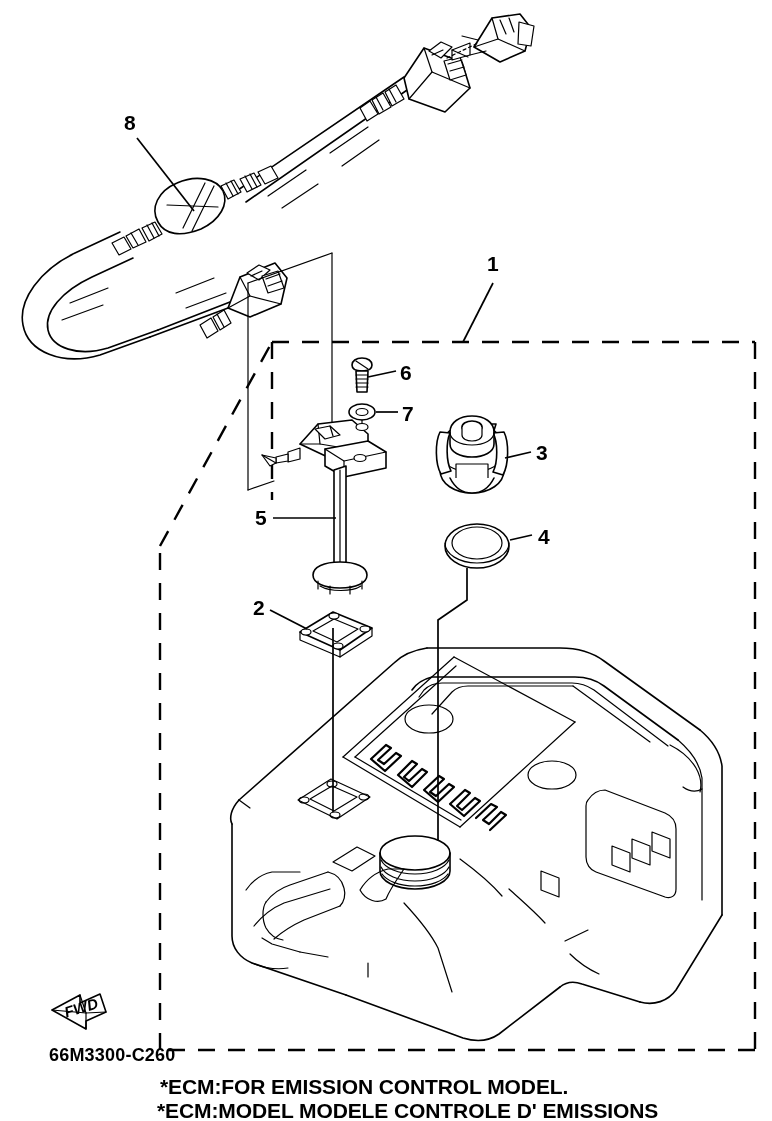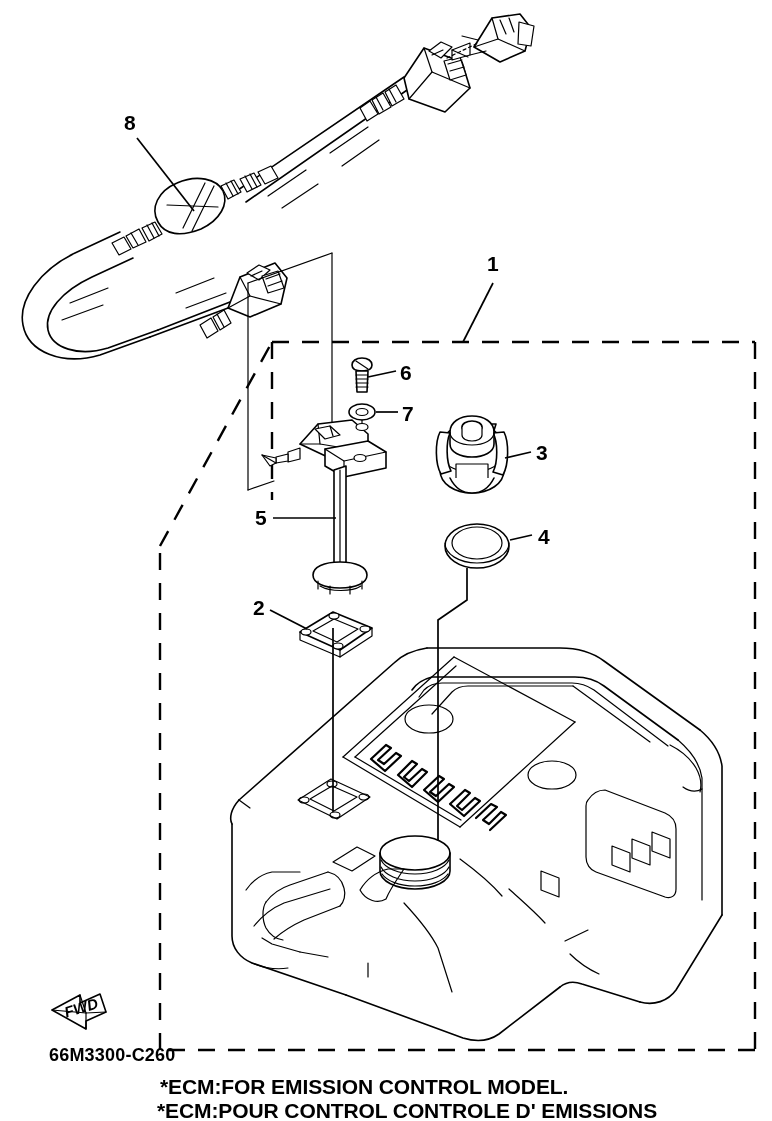--- a/index.html
+++ b/index.html
@@ -403,15 +403,15 @@
   <div class="txt callout" style="left:255px; top:507px;">5</div>
 
   <div class="txt callout" style="left:253px; top:597px;">2</div>
 
   <div class="txt fwdlabel" style="left:64px; top:1000px; transform:rotate(-17deg);">FWD</div>
 
   <div class="txt partno" style="left:17px; top:1046px;margin-left:32px;">66M3300-C260</div>
 
   <div class="txt footnote" style="left:160px; top:1076px;">*ECM:FOR EMISSION CONTROL MODEL.</div>
 
-  <div class="txt footnote" style="left:157px; top:1100px;">*ECM:POUR CONTROL CONTROLE D' EMISSIONS</div>
+  <div class="txt footnote" style="left:157px; top:1100px;">*ECM:MODEL MODELE CONTROLE D' EMISSIONS</div>
 
 </div>
 
 </body></html>

